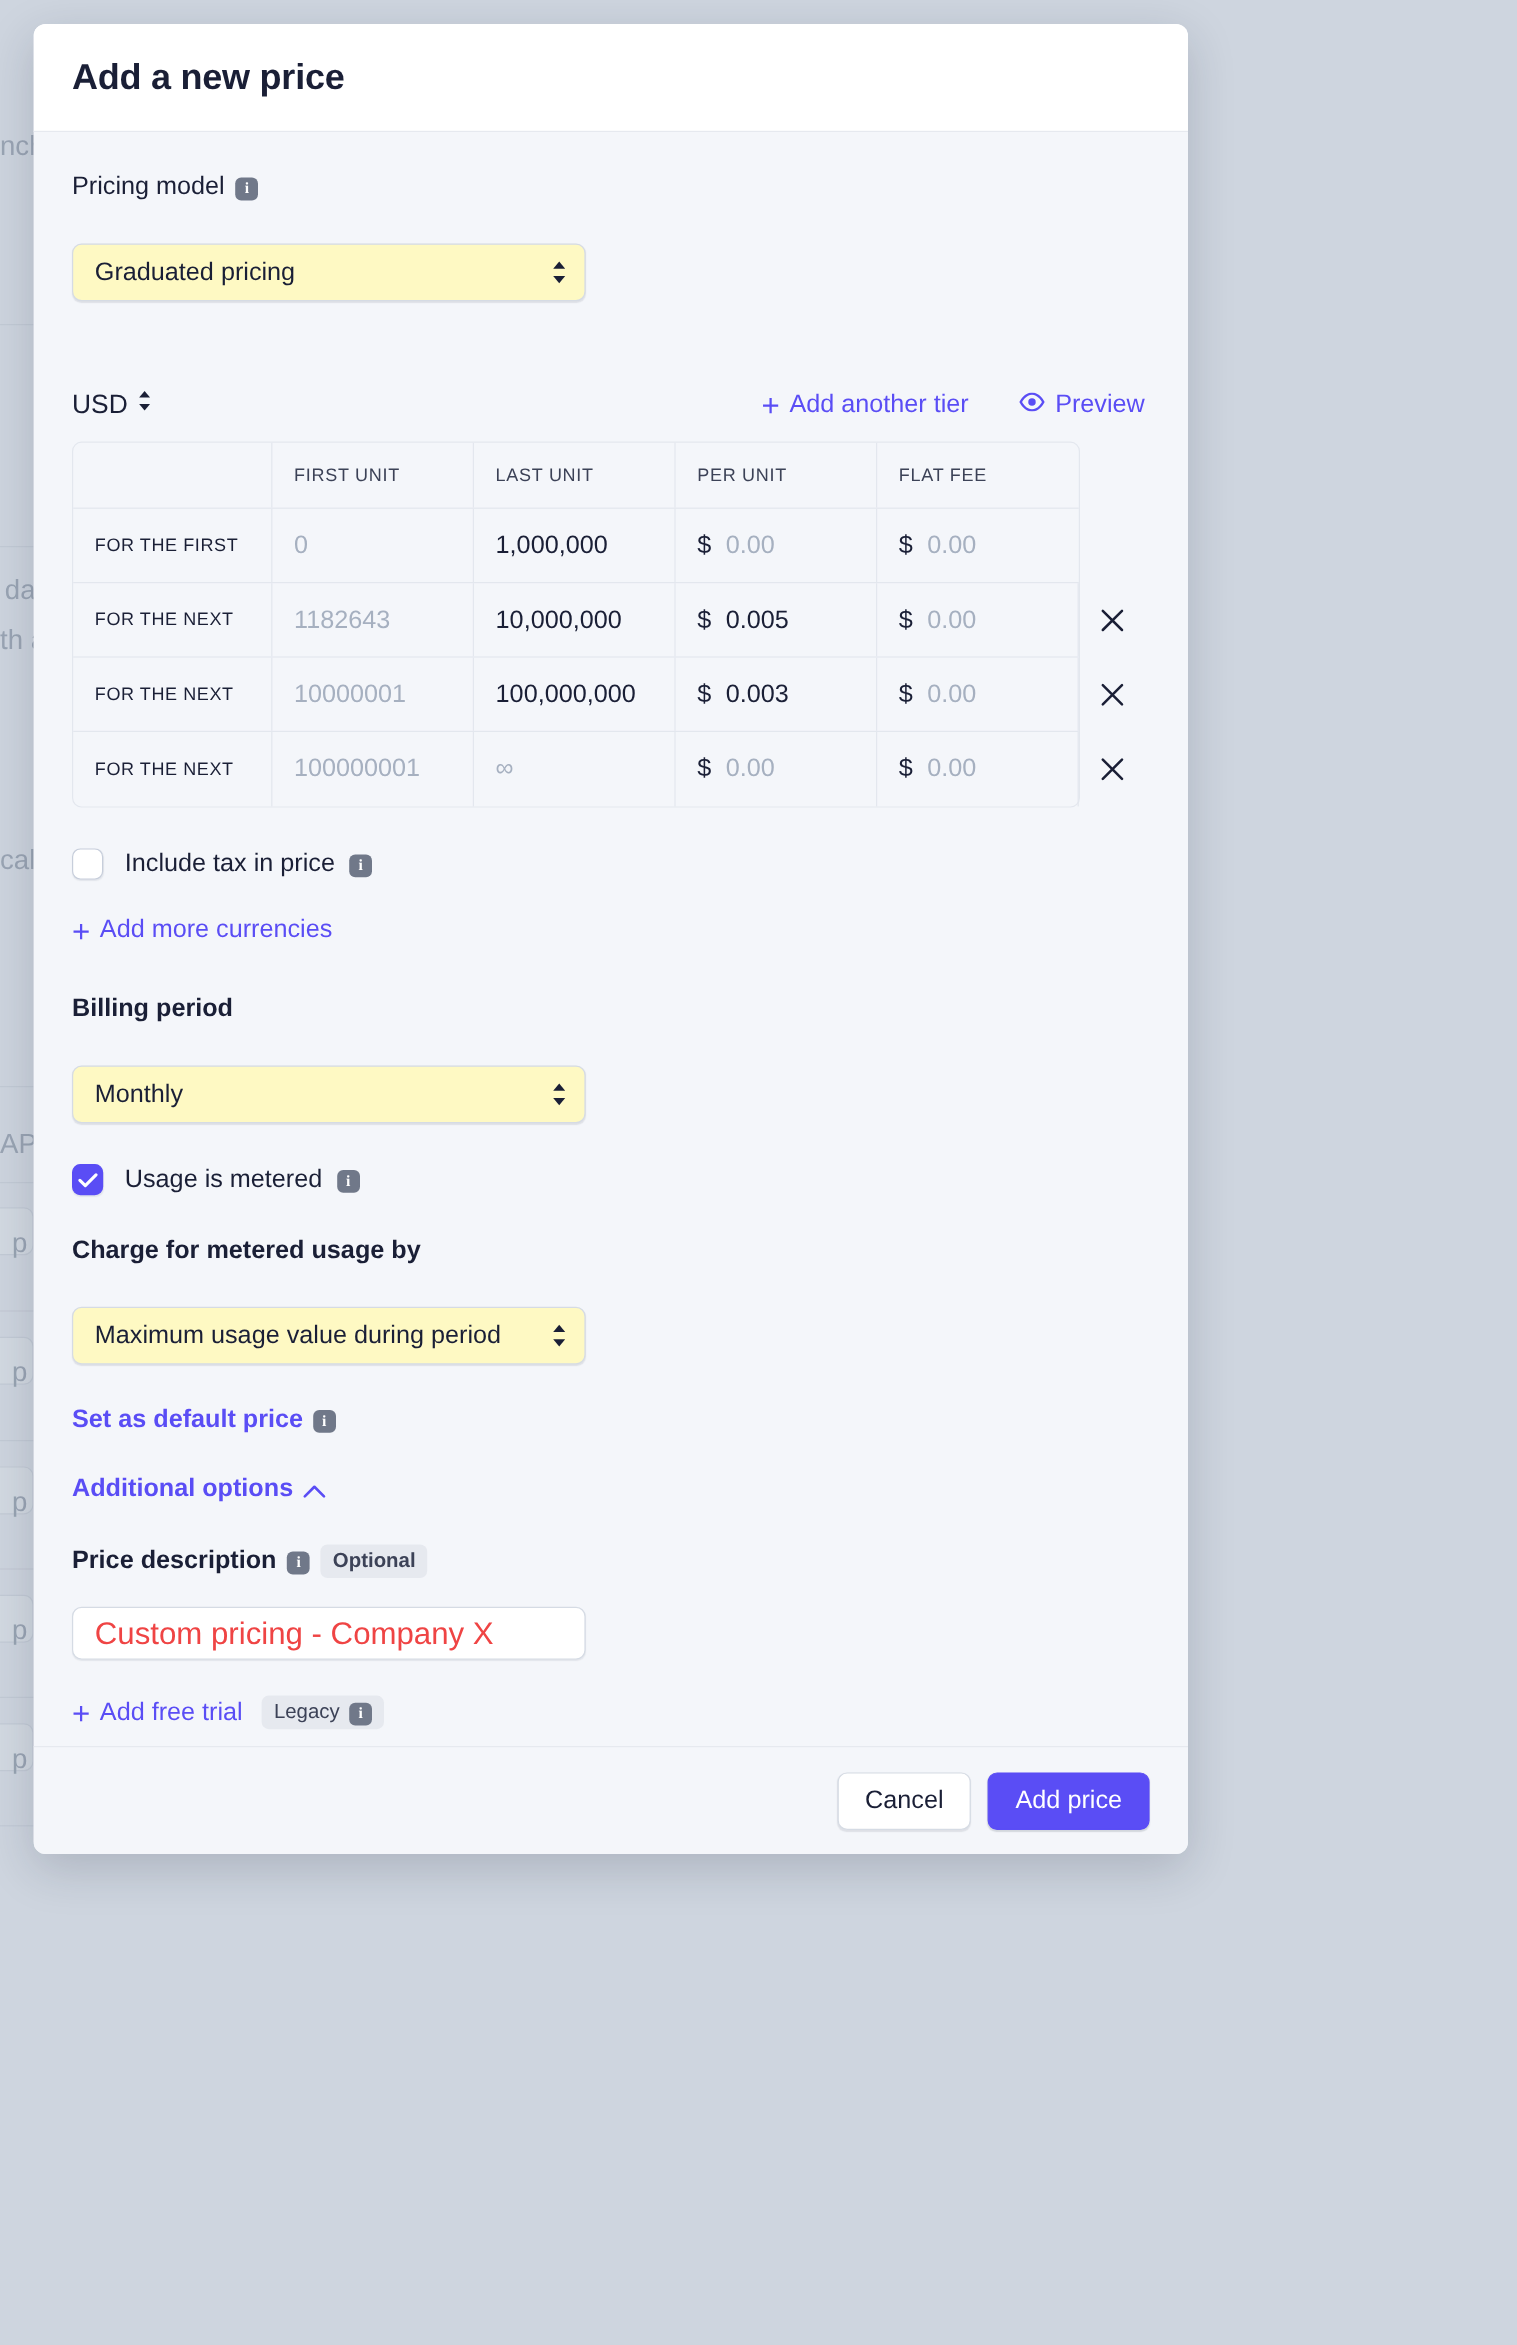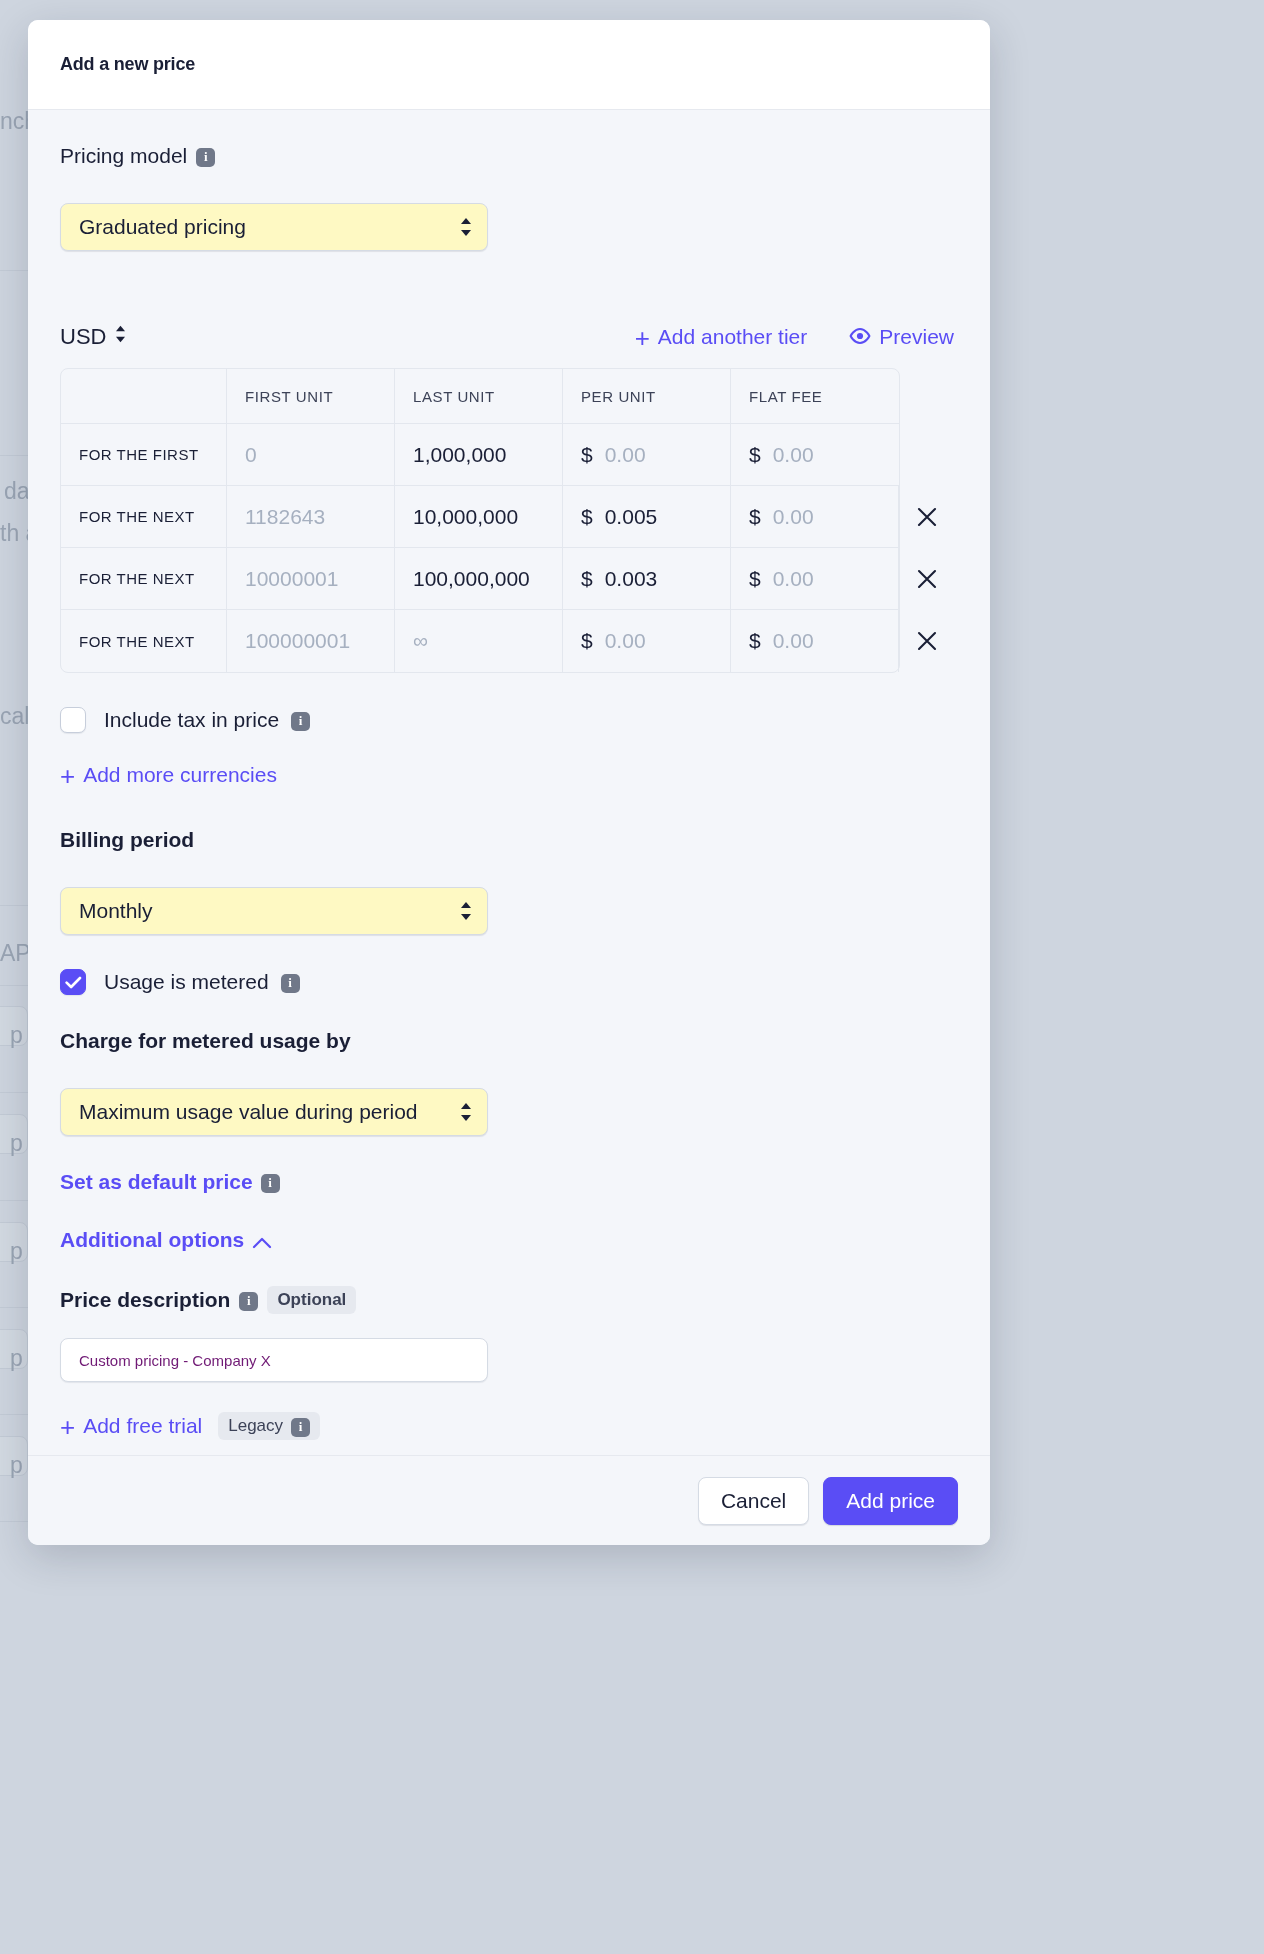--- a/index.html
+++ b/index.html
@@ -56,21 +56,21 @@
 
   .modal-header {
     height: 90px;
     background: #ffffff;
     border-bottom: 1px solid #e6e9ef;
     display: flex;
     align-items: center;
     padding: 0 32px;
   }
   .modal-title {
-    font-size: 18px;
+    font-size: 30px;
     font-weight: bold;
     color: #1a1f36;
     letter-spacing: -.2px;
     text-align: center;
   }
 
   .modal-body {
     padding: 34px 32px 20px 32px;
     height: 1345px;
     position: relative;
@@ -301,22 +301,22 @@
   .text-input {
     width: 428px;
     height: 44px;
     background: #fff;
     border: 1px solid #d5dbe4;
     border-radius: 8px;
     box-shadow: 0 1px 1px rgba(30,40,60,.08);
     display: flex;
     align-items: center;
     padding: 0 18px;
-    font-size: 15px;
-    color: #701a75;
+    font-size: 26px;
+    color: #ef4444;
   }
 
   
   .btn {
     height: 48px;
     border-radius: 8px;
     display: inline-flex;
     align-items: center;
     justify-content: center;
     font-size: 21px;

